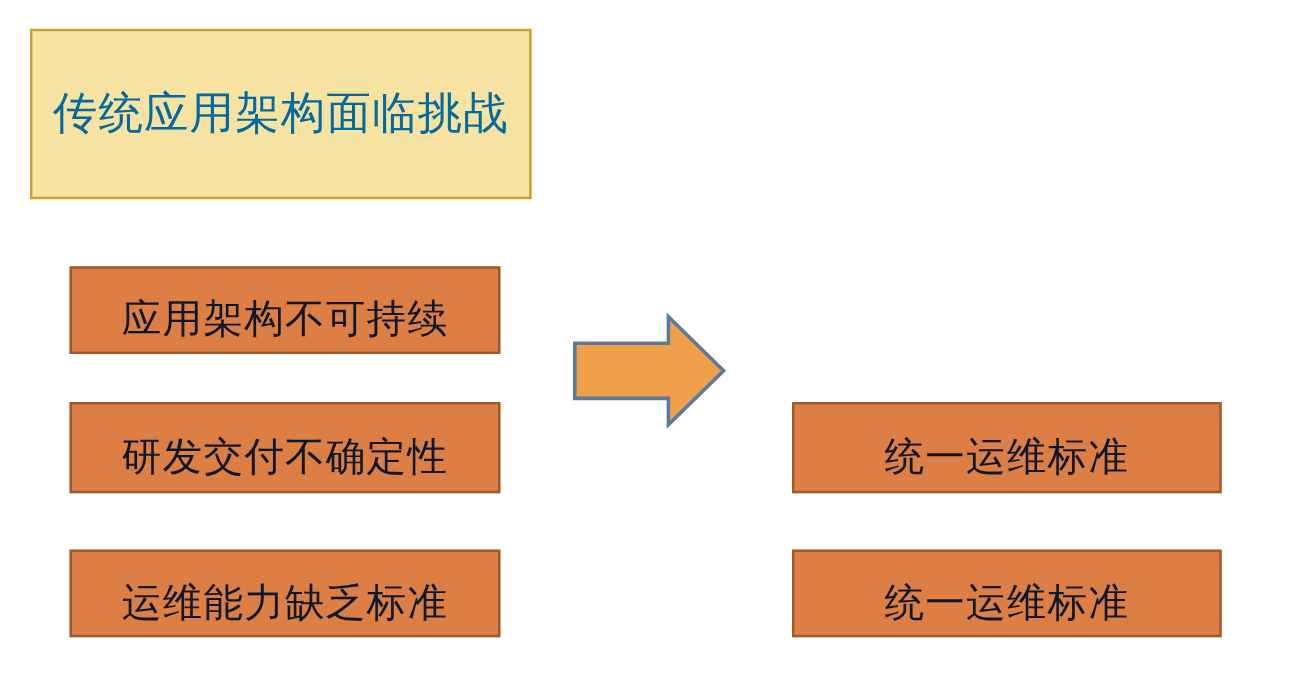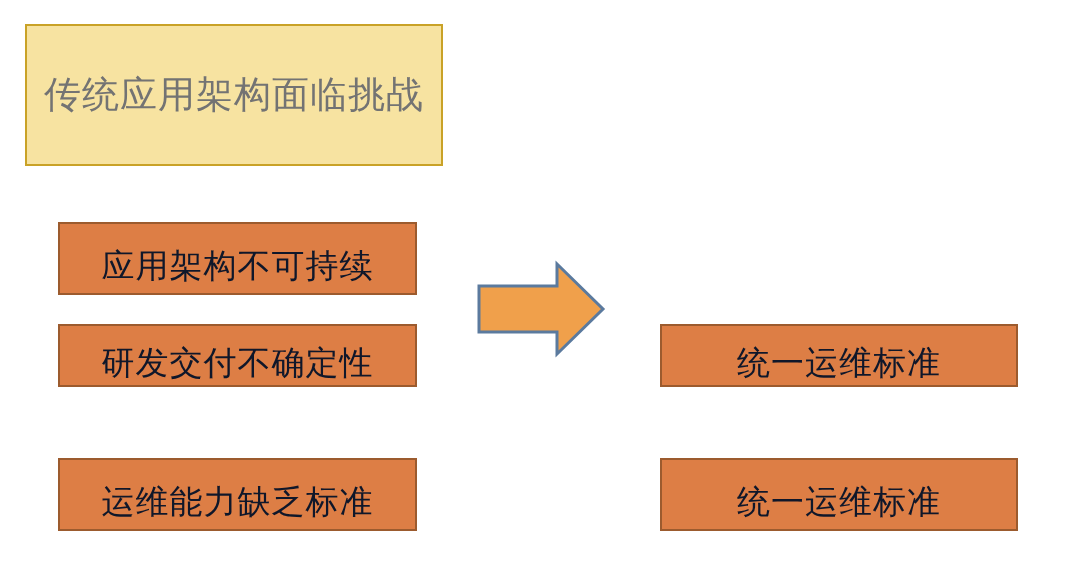--- a/index.html
+++ b/index.html
@@ -24,21 +24,21 @@
     box-sizing: border-box;
     background: #F7E3A1;
     border: 2px solid #C9A227;
     display: flex;
     align-items: center;
     justify-content: center;
   }
   .header-box .label {
     font-size: 37px;
     font-weight: 400;
-    color: #737373;
+    color: #0369a1;
     letter-spacing: 1px;
     line-height: 1.1;
     white-space: nowrap;
   }
 
   #header-left  { left: 25px;  top: 24px; width: 418px; height: 142px; }
   #header-right { left: 632px; top: 24px; width: 415px; height: 142px; }
 
   
   .item-box {
@@ -57,21 +57,21 @@
     letter-spacing: 1px;
     line-height: 1.1;
     white-space: nowrap;
     margin-top: 16px;
   }
 
   .col-left  { left: 58px;  width: 359px; }
   .col-right { left: 660px; width: 358px; }
 
   .row-1 { top: 222px; height: 73px; }
-  .row-2 { top: 324px; height: 63px; }
+  .row-2 { top: 335px; height: 76px; }
   .row-3 { top: 458px; height: 73px; }
 
   
   #arrow-shape {
     position: absolute;
     left: 473px;
     top: 258px;
     width: 136px;
     height: 102px;
   }

